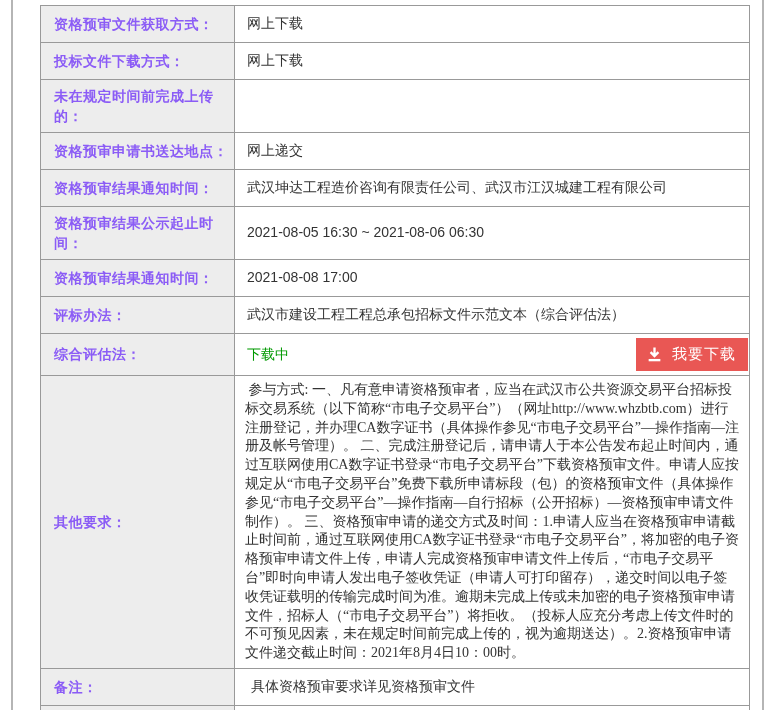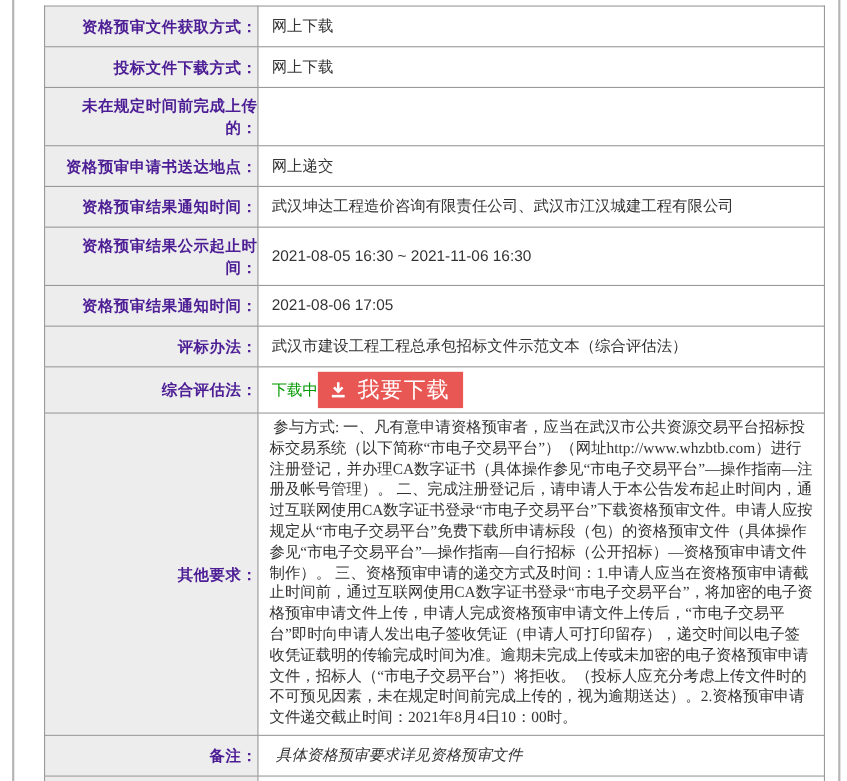--- a/index.html
+++ b/index.html
@@ -27,23 +27,23 @@
     width: 710px;
   }
   col.c-label { width: 194px; }
   table.info th, table.info td {
     border: 1px solid #999999;
     font-size: 14px;
     vertical-align: middle;
   }
   th.lbl {
     background: #ededed;
-    text-align: right;
+    text-align: left;
     font-weight: bold;
-    color: #4c1d95;
+    color: #8b5cf6;
     padding: 4px 0 4px 13px;
     letter-spacing: 0.5px;
     line-height: 1.45;
   }
   td.val {
     background: #ffffff;
     padding: 4px 8px 4px 12px;
     color: #333333;
     line-height: 1.4;
   }
@@ -52,34 +52,34 @@
   tr.h39 { height: 39px; }
   tr.h40 { height: 40px; }
   tr.hbig { height: 292px; }
 
   td.para {
     white-space: pre-wrap;
     line-height: 18.8px;
     padding: 5px 8px 5px 10px;
     font-family: Liberation Serif, serif;
   }
-  td.notes { white-space: pre-wrap; font-style: italic; }
+  td.notes { white-space: pre-wrap; }
 
   .status-flex {
-    display: flex; align-items: center; 
+    display: flex; align-items: center; justify-content: space-between;
   }
   .status-text {
     color: #009900;
   }
   .download-btn {
     display: flex; align-items: center; gap: 9px;
     background: #e95754;
     color: #ffffff;
     border: none;
-    font-size: 20px;
+    font-size: 15px;
     font-family: inherit;
     height: 33px;
     padding: 0 12px 0 10px;
     margin-right: -7px;
     cursor: pointer;
     letter-spacing: 1px;
   }
   .download-btn svg { display: block; }
 </style>
 </head>
@@ -116,26 +116,26 @@
       <td class="val">网上递交</td>
     </tr>
 
     <tr class="h37">
       <th class="lbl">资格预审结果通知时间：</th>
       <td class="val">武汉坤达工程造价咨询有限责任公司、武汉市江汉城建工程有限公司</td>
     </tr>
 
     <tr class="h53">
       <th class="lbl">资格预审结果公示起止时间：</th>
-      <td class="val">2021-08-05 16:30 ~ 2021-11-06 16:30</td>
+      <td class="val">2021-08-05 16:30 ~ 2021-08-06 06:30</td>
     </tr>
 
     <tr class="h37">
       <th class="lbl">资格预审结果通知时间：</th>
-      <td class="val">2021-08-06 17:05</td>
+      <td class="val">2021-08-08 17:00</td>
     </tr>
 
     <tr class="h37">
       <th class="lbl">评标办法：</th>
       <td class="val">武汉市建设工程工程总承包招标文件示范文本（综合评估法）</td>
     </tr>
 
     <tr class="h39">
       <th class="lbl">综合评估法：</th>
       <td class="val">

